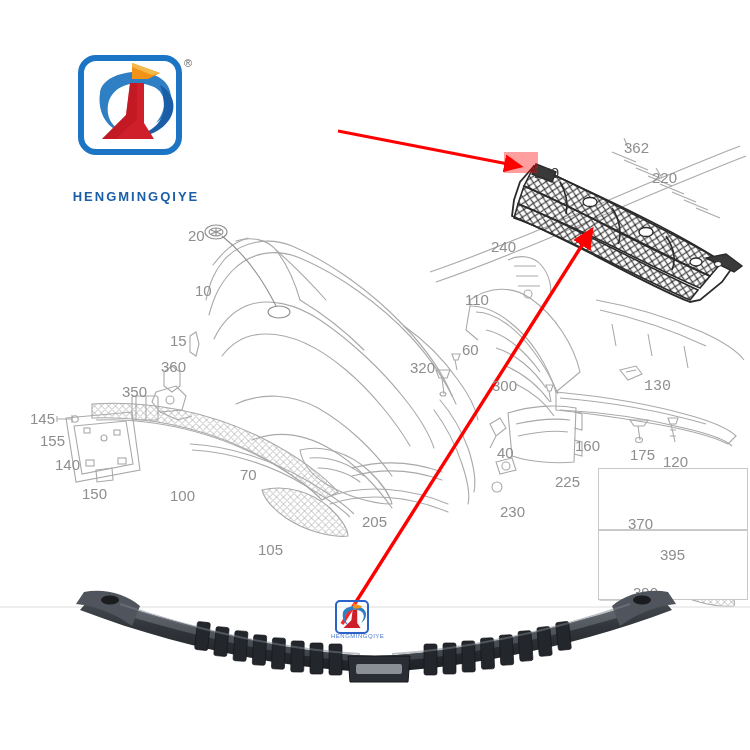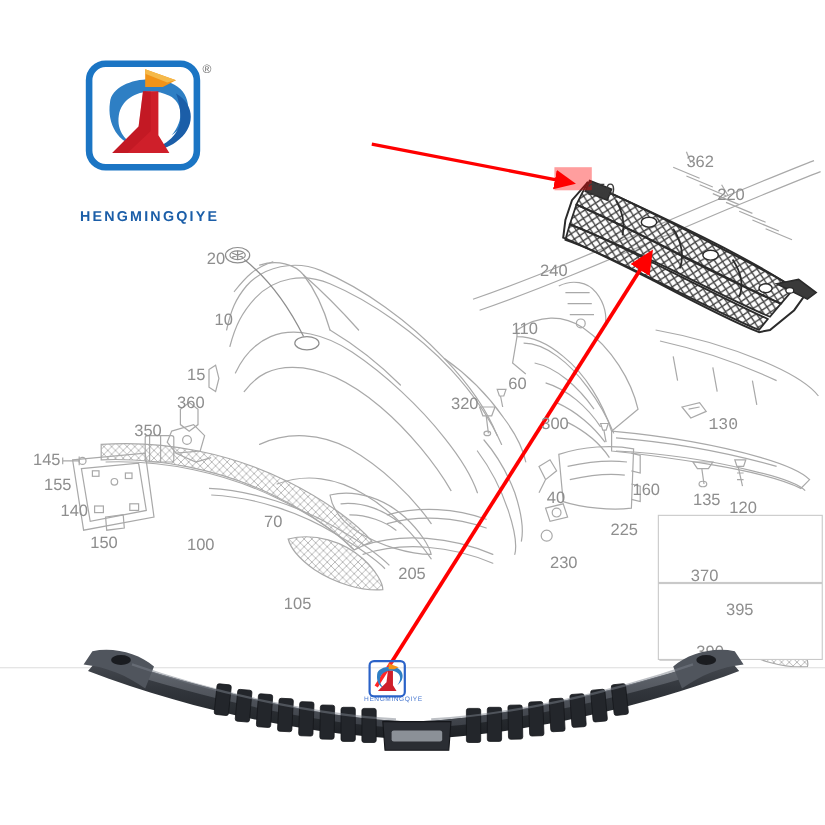--- a/index.html
+++ b/index.html
@@ -333,21 +333,21 @@
       <div class="callout" style="left: 410px; top: 359px;">320</div>
       <div class="callout" style="left: 462px; top: 341px;">60</div>
       <div class="callout" style="left: 492px; top: 377px;">300</div>
       <div class="callout" style="left: 497px; top: 444px;">40</div>
       <div class="callout" style="left: 515px; top: 473px; margin-left: 40px;">225</div>
       <div class="callout" style="left: 500px; top: 503px;">230</div>
       <div class="callout" style="left: 575px; top: 437px;">160</div>
       <div class="callout" style="left: 465px; top: 291px;">110</div>
       <div class="callout" style="left: 491px; top: 238px;">240</div>
       <div class="callout" style="left: 644px; top: 378px; font-family: Liberation Mono, monospace;">130</div>
-      <div class="callout" style="left: 630px; top: 446px;">135</div>
+      <div class="callout" style="left: 630px; top: 446px;">175</div>
       <div class="callout" style="left: 663px; top: 453px; text-align: right;">120</div>
       <div class="callout" style="left: 624px; top: 139px;">362</div>
       <div class="callout" style="left: 652px; top: 169px; text-align: center;">220</div>
       <div class="callout" style="left: 628px; top: 515px;">370</div>
       <div class="callout" style="left: 660px; top: 546px;">395</div>
       <div class="callout" style="left: 633px; top: 584px;">390</div>
       <div class="callout dark" style="left: 534px; top: 164px;">250</div>
     </div>
 
   <svg class="photo-band" viewBox="0 0 750 120">

